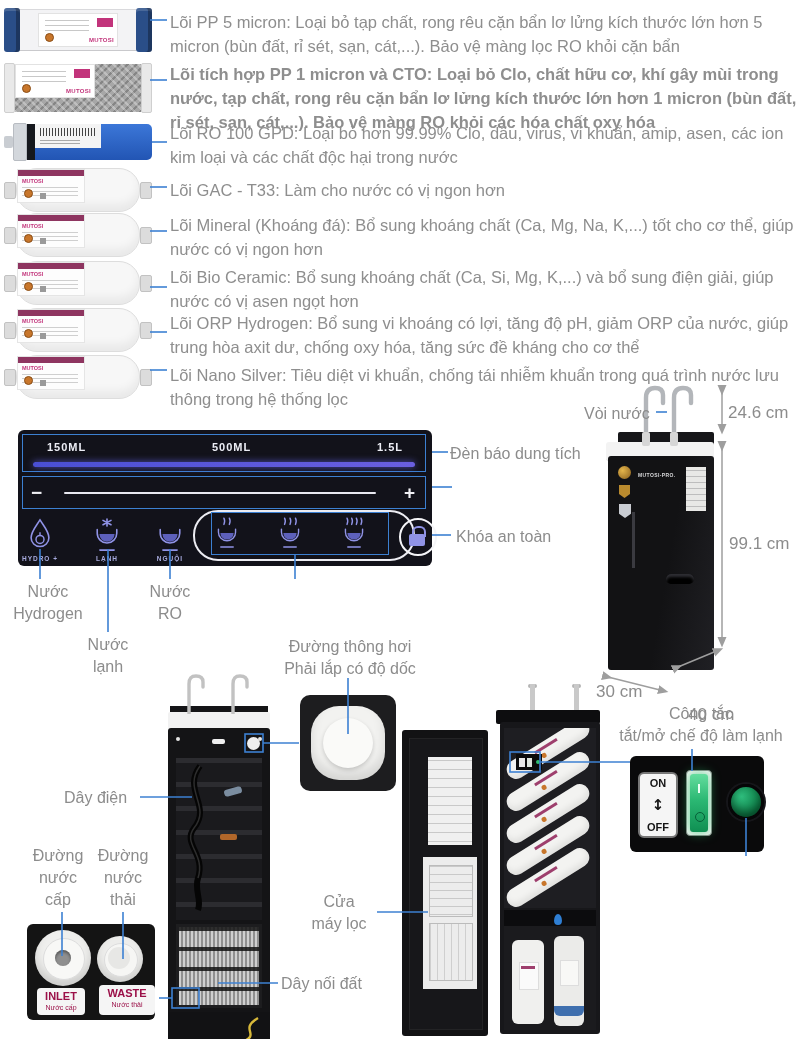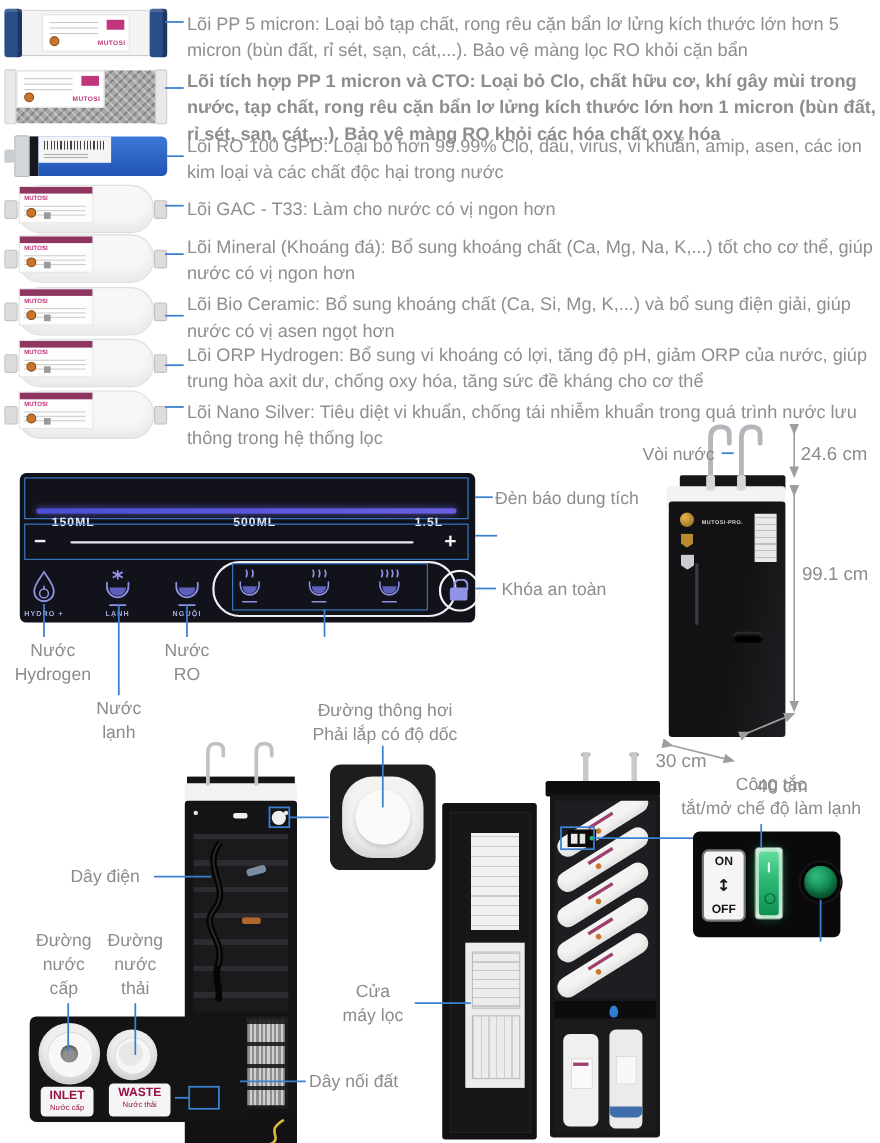--- a/index.html
+++ b/index.html
@@ -48,21 +48,21 @@
   .isticker{width:66px;height:32px;background:#fdfdfd;border:1px solid #e5e5e5;position:relative;}
   .itop{position:absolute;left:0;top:0;right:0;height:6px;background:#8e3560;}
   .ibrand{position:absolute;left:4px;top:8px;font-size:5.5px;font-weight:700;color:#c2347b;}
   .ihl{position:absolute;left:4px;right:6px;height:1px;background:#cfcfcf;}
   .ihl1{top:17px}.ihl2{top:21px}.ihl3{top:25px}
   .iqr{position:absolute;left:22px;bottom:3px;width:6px;height:6px;background:#9a9a9a;}
   
   .cpanel{position:absolute;left:18px;top:430px;width:414px;height:136px;background:#12121a;border-radius:6px;z-index:2;}
   .volbox{position:absolute;left:4px;top:4px;width:402px;height:36px;border:1.6px solid #3c80d2;}
   .volrow{display:flex;justify-content:space-between;padding:6px 22px 0 24px;
-     color:#ecedf5;font-size:11px;font-weight:700;letter-spacing:1px;margin-top:28px;}
+     color:#ecedf5;font-size:11px;font-weight:700;letter-spacing:1px;}
   .volbar{position:absolute;left:10px;right:10px;bottom:4px;height:5px;border-radius:3px;
      background:linear-gradient(90deg,#4a4fd4,#6a5fe0);box-shadow:0 0 7px rgba(100,100,230,.8);}
   .slidebox{position:absolute;left:4px;top:46px;width:402px;height:31px;border:1.6px solid #3c80d2;
      display:flex;align-items:center;color:#f0f0f5;}
   .slidebox .minus{font-size:19px;font-weight:700;padding-left:8px;}
   .slidebox .track{flex:1;height:2px;background:#e8e8f0;margin:0 28px 0 22px;border-radius:1px;}
   .slidebox .plus{font-size:19px;font-weight:700;padding-right:10px;}
   .stadium{position:absolute;left:175px;top:80px;width:218px;height:47px;border:2px solid #ececf2;border-radius:25px;}
   .hotframe{position:absolute;left:193px;top:82px;width:176px;height:41px;border:1.6px solid #3c80d2;}
   .picon{position:absolute;top:86px;display:flex;flex-direction:column;align-items:center;width:60px;}
@@ -147,21 +147,21 @@
   .sw-on,.sw-off{font-size:11px;font-weight:800;color:#151515;}
   .sw-ud{font-family:"DejaVu Sans",sans-serif;font-size:15px;font-weight:700;color:#151515;line-height:14px;}
   .sw-frame{position:absolute;left:56px;top:14px;width:26px;height:66px;background:#f2f2f2;border:1px solid #888;border-radius:4px;box-sizing:border-box;}
   .sw-rock{position:absolute;left:3px;top:3px;width:18px;height:58px;border-radius:3px;
      background:linear-gradient(180deg,#64dd9e,#2bb873 45%,#0f8f52);box-shadow:0 0 12px rgba(46,204,113,.8);}
   .sw-i{position:absolute;left:8px;top:10px;width:2px;height:9px;background:#eafff3;}
   .sw-o{position:absolute;left:5px;top:38px;width:8px;height:8px;border:1.5px solid #065f38;border-radius:50%;}
   .sw-btn{position:absolute;left:98px;top:28px;width:36px;height:36px;border-radius:50%;
      background:radial-gradient(circle at 35% 32%,#2fbd7d,#0b7a44 70%);border:3px solid #060607;
      box-shadow:0 0 0 2px #16161a,inset 0 -5px 8px rgba(0,0,0,.4);box-sizing:border-box;}
-  .portd{position:absolute;left:27px;top:924px;width:151px;height:96px;background:#141414;border-radius:6px;z-index:2;padding-left:47px;}
+  .portd{position:absolute;left:27px;top:924px;width:128px;height:96px;background:#141414;border-radius:6px;z-index:2;}
   .p-o1{position:absolute;left:8px;top:6px;width:56px;height:56px;border-radius:50%;background:#efefed;box-shadow:inset 0 -7px 10px rgba(0,0,0,.14);}
   .p-m1{position:absolute;left:8px;top:8px;width:40px;height:40px;border-radius:50%;background:#f8f8f6;border:1px solid #ddd;}
   .p-h1{position:absolute;left:20px;top:20px;width:16px;height:16px;border-radius:50%;background:#8f8f8f;box-shadow:inset 0 2px 3px rgba(0,0,0,.4);}
   .p-o2{position:absolute;left:70px;top:12px;width:46px;height:46px;border-radius:50%;background:#ededeb;box-shadow:inset 0 -6px 8px rgba(0,0,0,.12);}
   .p-m2{position:absolute;left:7px;top:7px;width:32px;height:32px;border-radius:50%;background:#f6f6f4;border:1px solid #ddd;}
   .p-d2{position:absolute;left:11px;top:11px;width:22px;height:22px;border-radius:50%;background:#e7e7e5;}
   .badge{position:absolute;background:#f5f5f5;border-radius:4px;text-align:center;color:#9b1048;line-height:1.05;padding-top:3px;box-sizing:border-box;}
   .badge .bt{font-size:11px;font-weight:800;display:block;}
   .badge .bs{font-size:7px;display:block;margin-top:1px;}
   
@@ -398,21 +398,21 @@
       <i class="bd-shg"></i>
       <i class="bd-shs"></i>
       <b class="t-brand">MUTOSI-PRO.</b>
       <i class="t-sticker"></i>
       <i class="t-strip"></i>
       <i class="t-handle"></i>
     </div>
   </div>
   <div class="lbl" style="left:584px;top:403px">Vòi nước</div>
   <div class="lbl dim" style="left:728px;top:402px">24.6 cm</div>
-  <div class="lbl dim" style="left:729px;top:511px">99.1 cm</div>
+  <div class="lbl dim" style="left:729px;top:533px">99.1 cm</div>
   <div class="lbl dim" style="left:596px;top:681px">30 cm</div>
   <div class="lbl dim" style="left:688px;top:704px">40 cm</div>
 
   <div class="backu">
     <svg class="fsvg" style="left:14px;top:0" width="26" height="42" viewBox="0 0 26 42">
       <path d="M7 42 V12 Q7 4 14 4 Q21 4 21 10 V15" stroke="#c2c2c2" stroke-width="3.4" fill="none" stroke-linecap="round"></path>
     </svg>
     <svg class="fsvg" style="left:58px;top:0" width="26" height="42" viewBox="0 0 26 42">
       <path d="M7 42 V12 Q7 4 14 4 Q21 4 21 10 V15" stroke="#c2c2c2" stroke-width="3.4" fill="none" stroke-linecap="round"></path>
     </svg>

